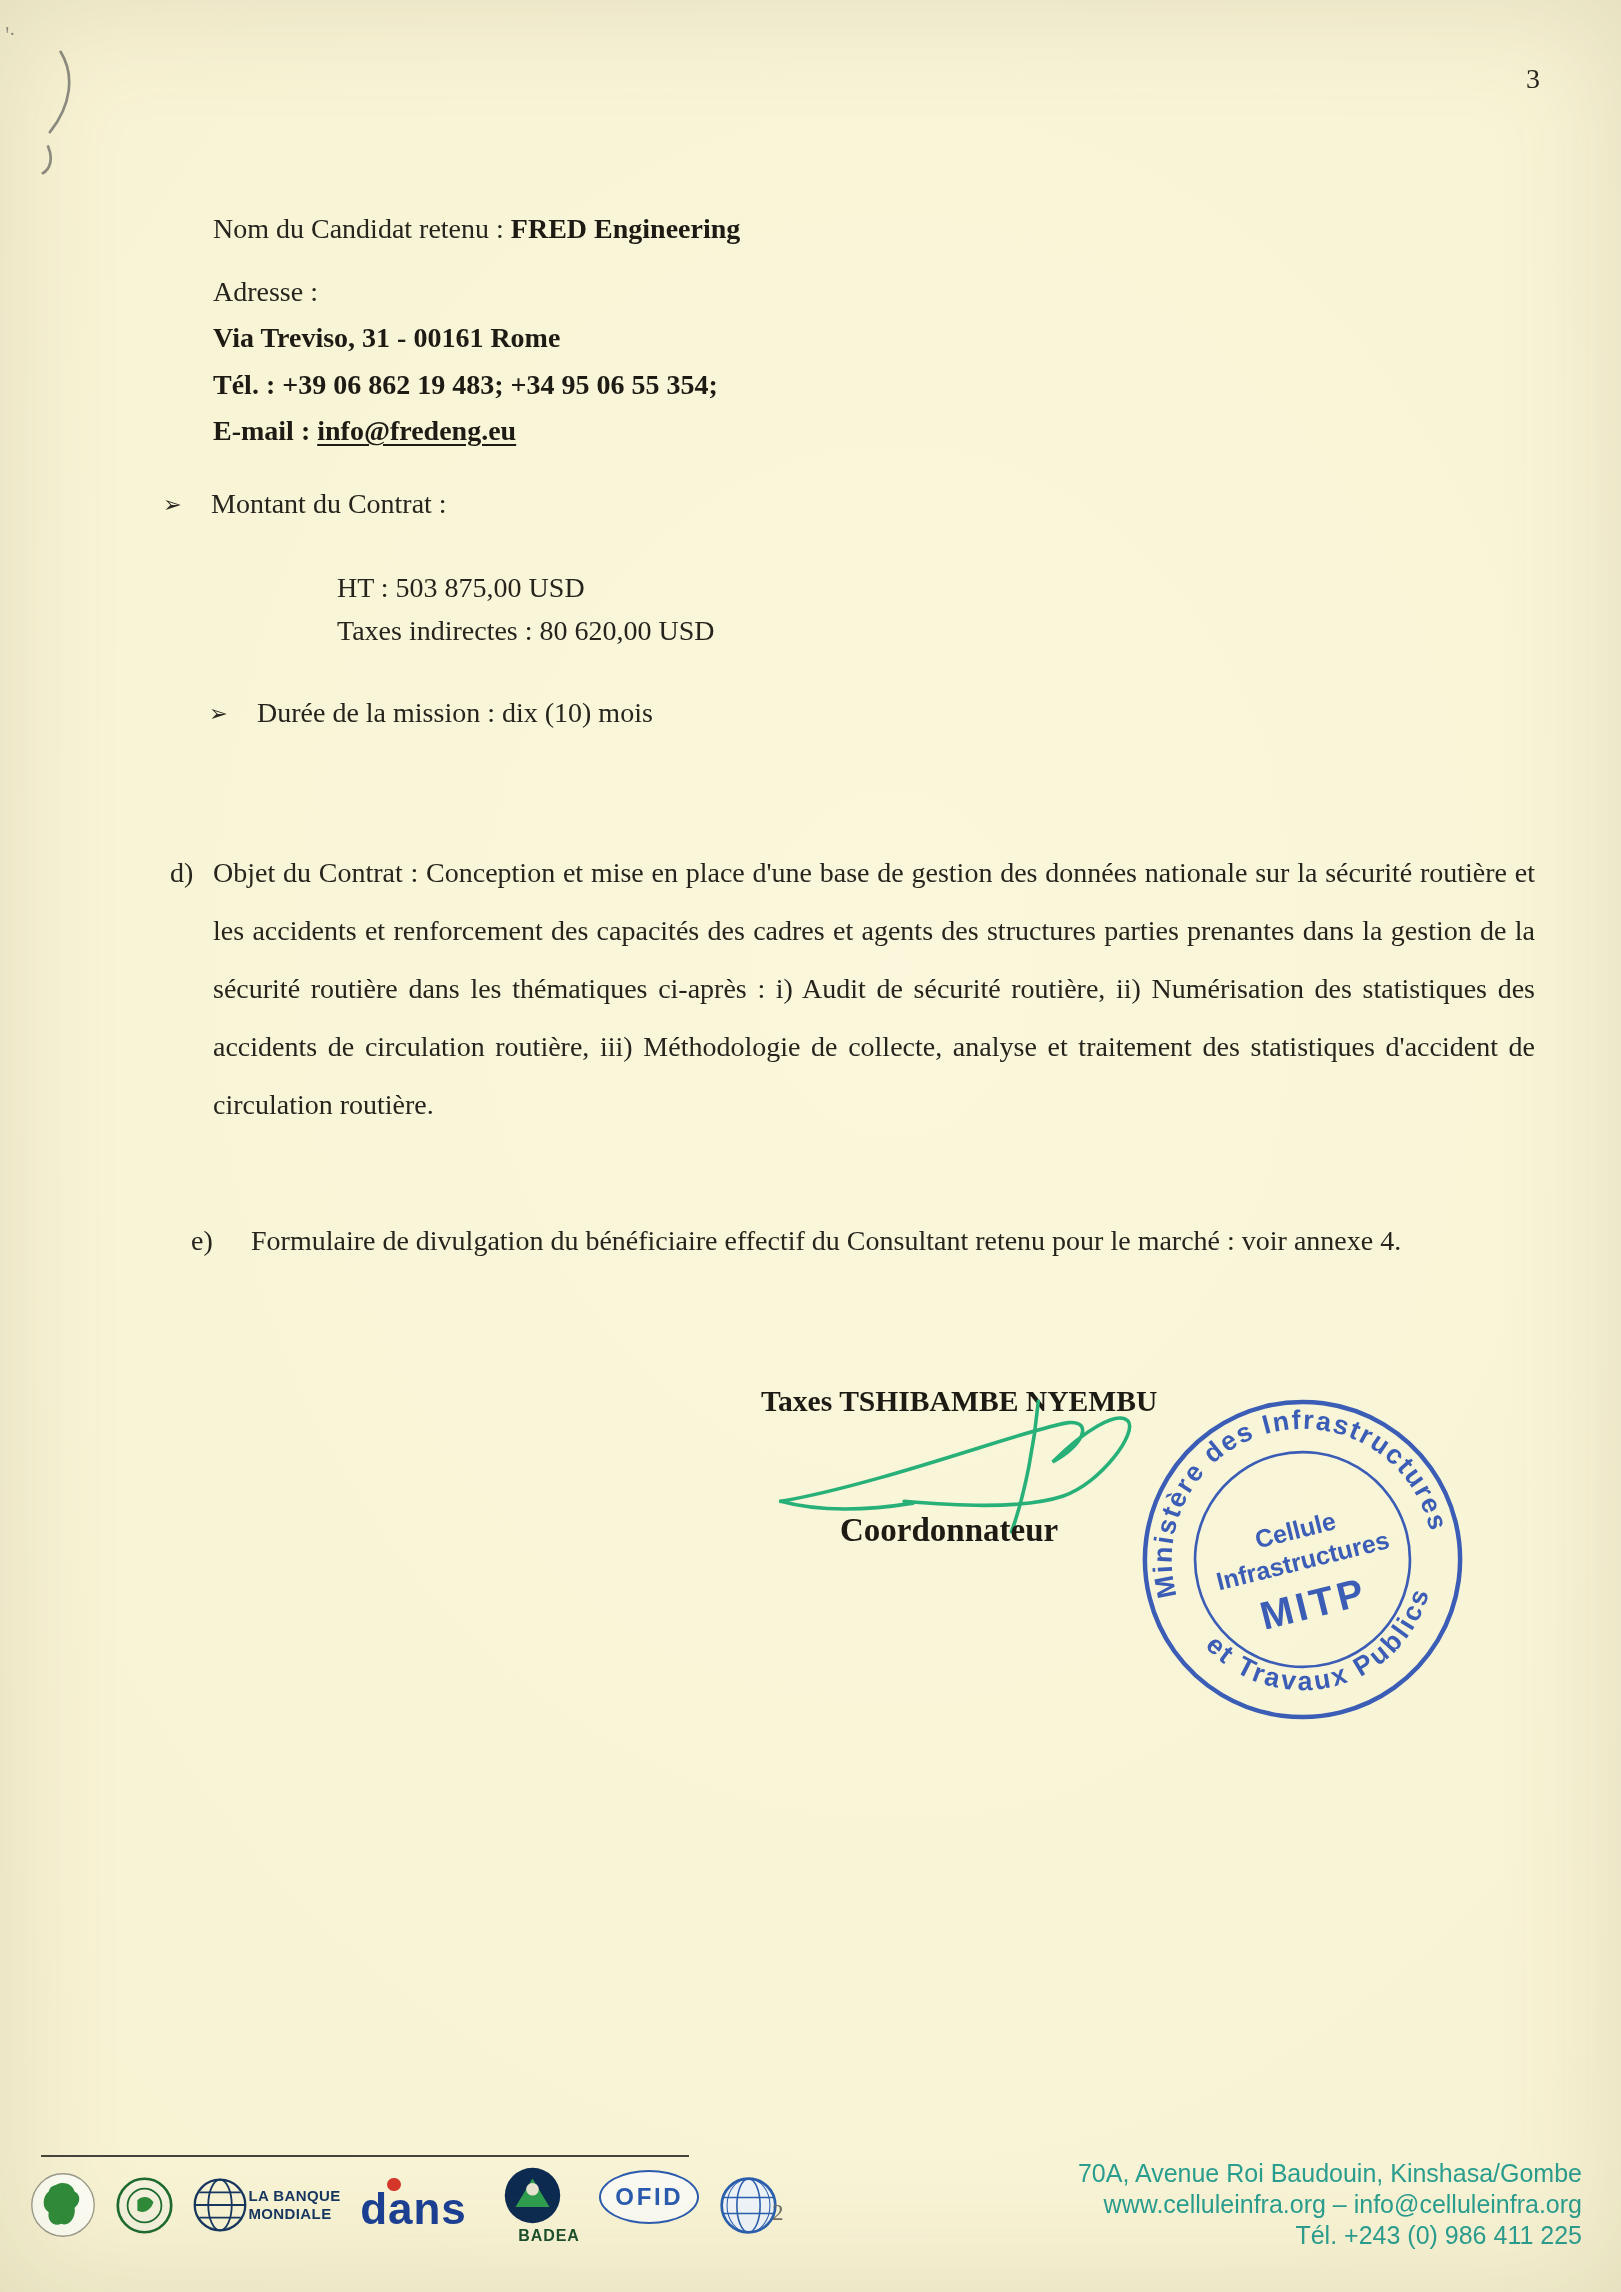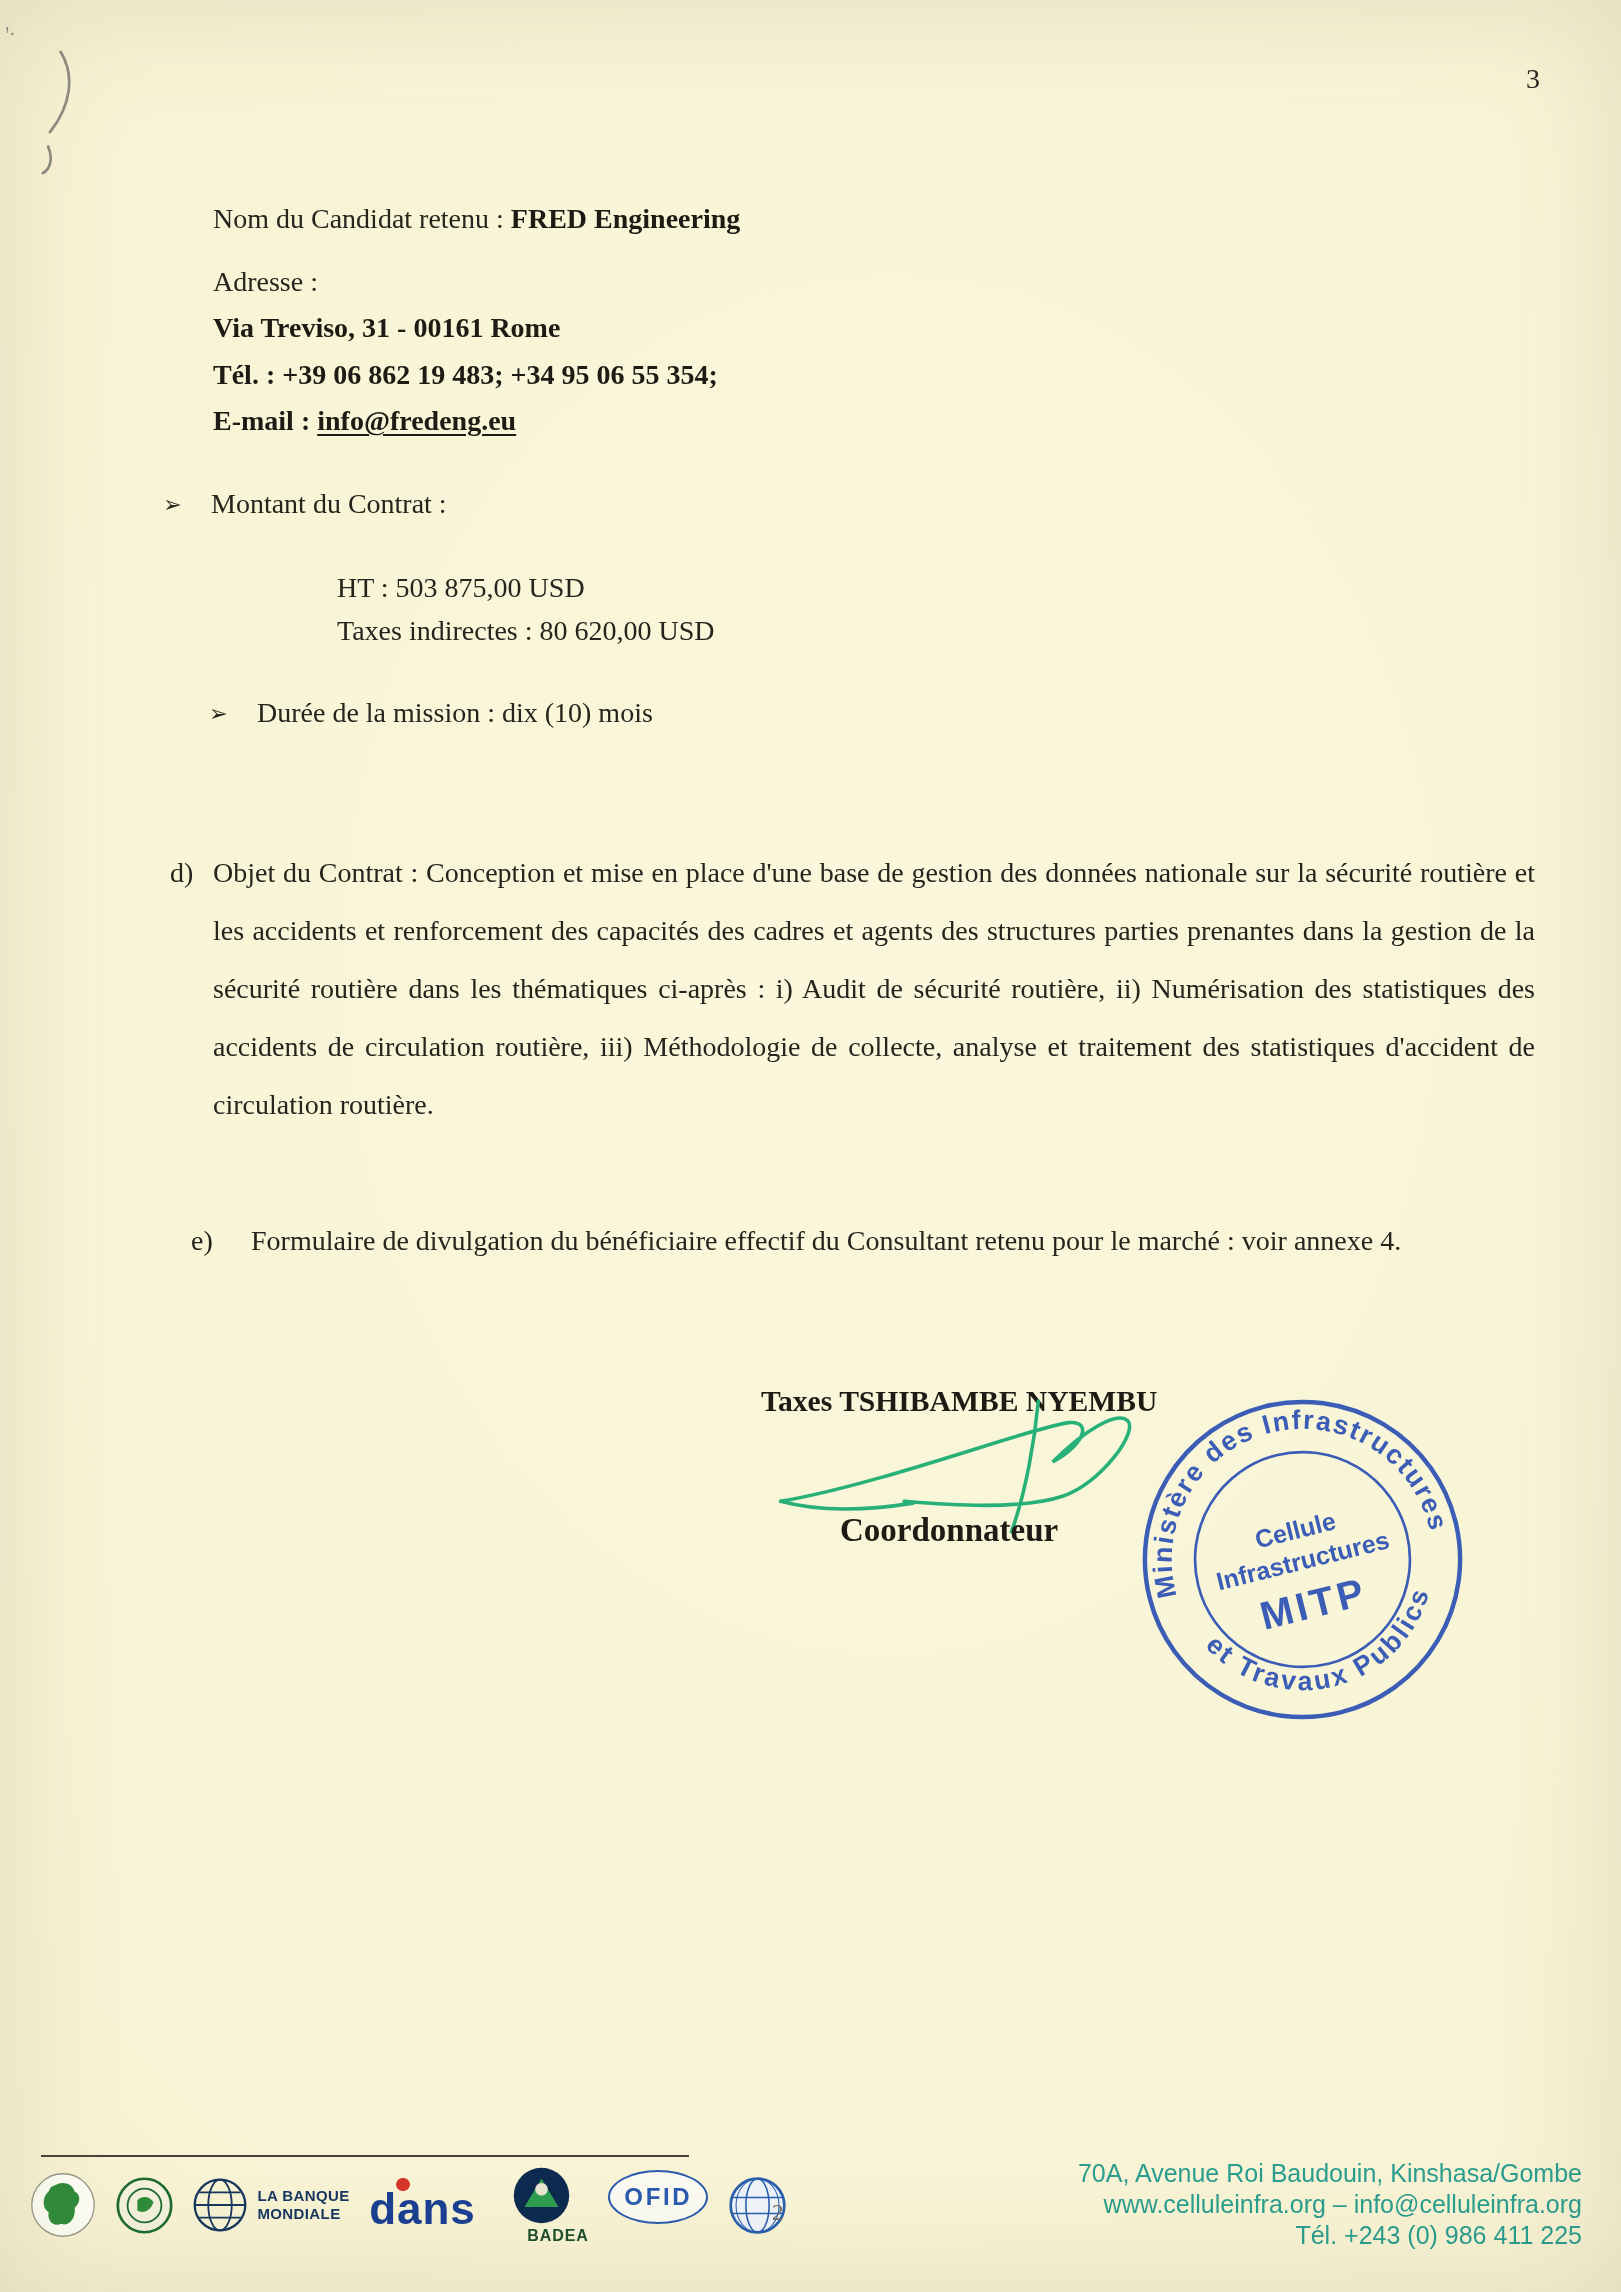--- a/index.html
+++ b/index.html
@@ -17,21 +17,21 @@
   .page::after {
     content: "";
     position: absolute; inset: 0;
     box-shadow: inset 0 0 125px rgba(110,100,55,.16);
     pointer-events: none;
   }
 
   .page-number { position: absolute; top: 63px; right: 81px; font-size: 28px; }
 
   
-  .candidate { position: absolute; left: 213px; top: 202px; font-size: 28px; }
+  .candidate { position: absolute; left: 213px; top: 212px; font-size: 28px; }
   .candidate p { margin: 0; line-height: 33px; }
   .mb-lg { margin-bottom: 30px !important; }
   .mb    { margin-bottom: 13.4px !important; }
   .bold, .candidate b { font-weight: 700; color: #1d1b14; }
   .email { text-decoration: underline; text-underline-offset: 3.6px; }
 
   
   .bullet-line { position: absolute; font-size: 28px; white-space: nowrap; }
   .bullet {
     display: inline-block; width: 48px;
@@ -64,21 +64,21 @@
   }
   .stamp text, .stamp textPath {
     font-family: "Liberation Sans", sans-serif;
     fill: #2b51b4; font-weight: 700;
   }
 
   
   .footer-line { position: absolute; left: 41px; top: 2155px; width: 648px; height: 1.8px; background: #44443c; }
   .logos { position: absolute; left: 30px; top: 2166px; display: flex; align-items: center; gap: 19.7px; }
   .logo { display: flex; flex-direction: column; align-items: center; }
-  .wb-wrap { display: flex; align-items: center; gap: 9px; }
+  .wb-wrap { display: flex; align-items: center; }
   .wb-text { font-family: "Liberation Sans", sans-serif; font-size: 15px; font-weight: 700; color: #16365f; line-height: 18px; letter-spacing: 0.4px; }
   .jica-wrap { position: relative; padding-top: 7.2px; }
   .jica-dot { position: absolute; top: -1.8px; left: 27px; width: 13.4px; height: 13.4px; border-radius: 50%; background: #d5372b; }
   .jica-text { font-family: "Liberation Sans", sans-serif; font-size: 44px; font-weight: 800; color: #1b3f93; letter-spacing: 0.9px; line-height: 1; }
   .badea-label { font-family: Liberation Sans, sans-serif; font-size: 16px; font-weight: 700; color: #1c4f2c; letter-spacing: 0.9px; margin-top: 1.8px; margin-left: 32px; }
   .ofid-oval {
     width: 100px; height: 54px; margin-top: -16px;
     border: 2.7px solid #2b5bae; border-radius: 50%;
     background: #fbfaf2; display: flex; align-items: center; justify-content: center;
     font-family: "Liberation Sans", sans-serif; font-size: 24px; font-weight: 800;

